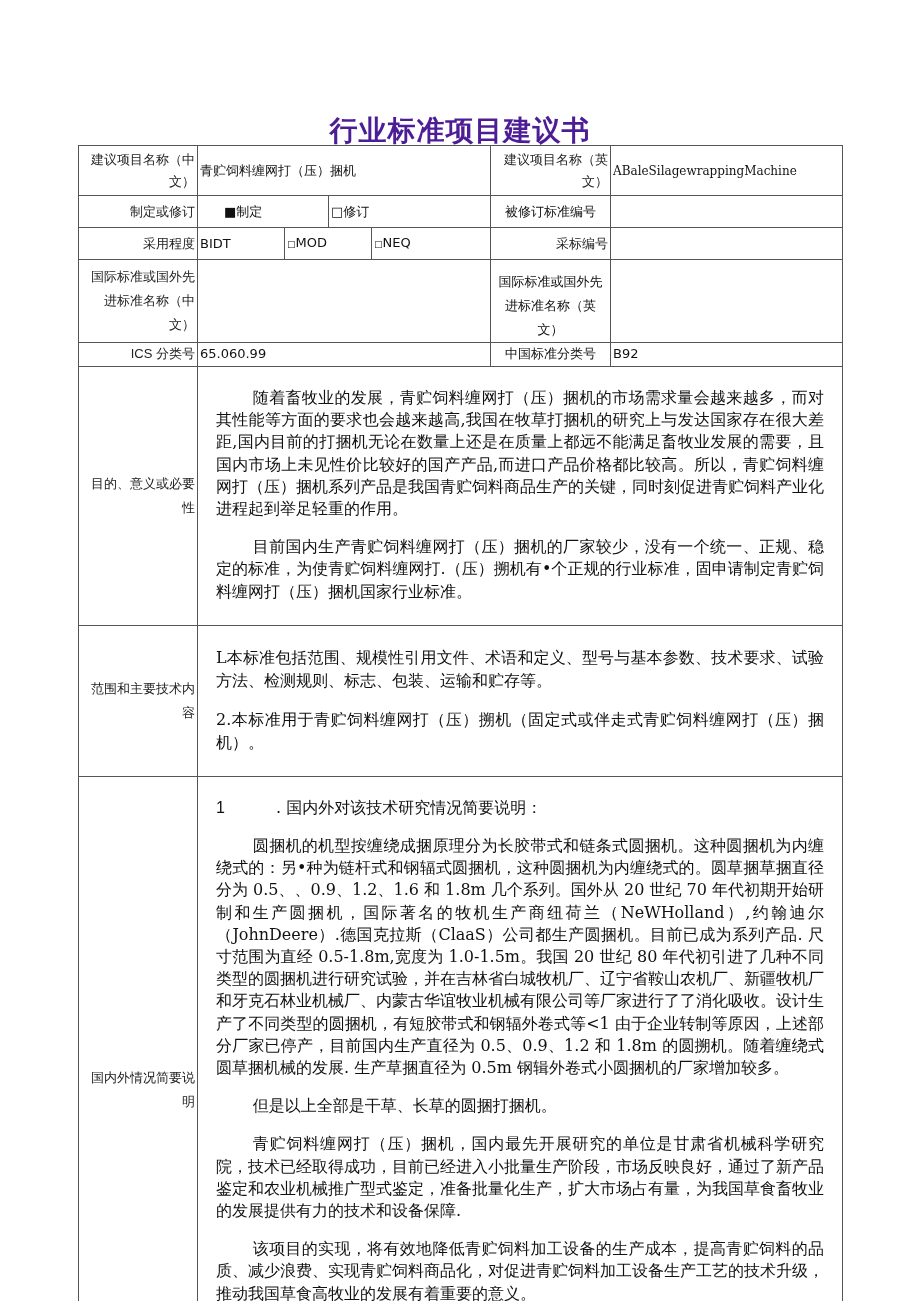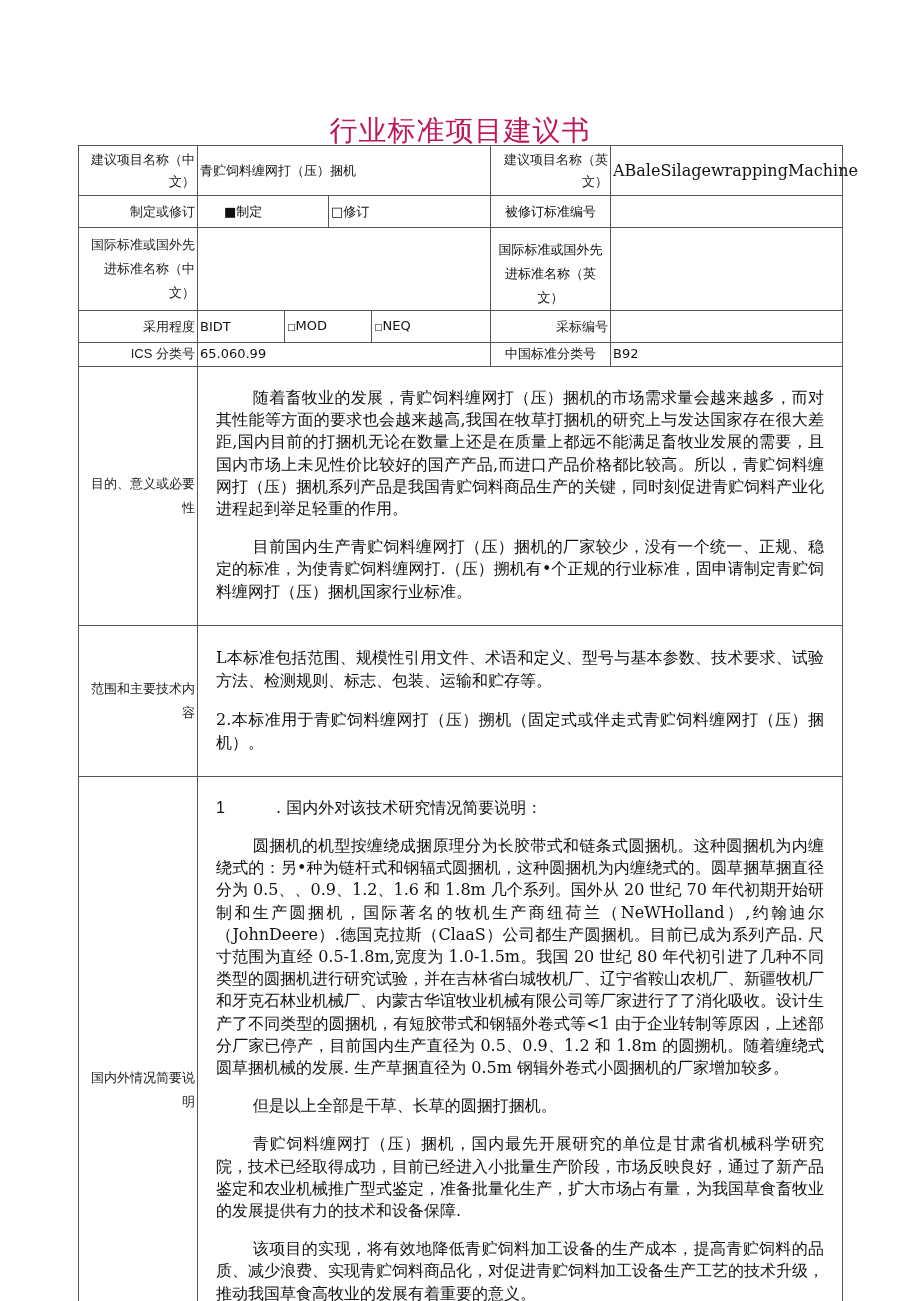--- a/index.html
+++ b/index.html
@@ -1,19 +1,19 @@
 <!DOCTYPE html>
 <html><head>
 <meta charset="utf-8">
 <style>
   html, body { margin:0; padding:0; background:#ffffff; }
   body { width:920px; height:1301px; position:relative; overflow:hidden;
          font-family:"DejaVu Serif","Liberation Serif",serif; color:#111; }
   .title { position:absolute; left:0; top:112px; width:920px; text-align:center;
-           font-size:28px; letter-spacing:1px; font-weight:normal; color:#be185d; }
+           font-size:28px; letter-spacing:1px; font-weight:bold; color:#4c1d95; }
   table.form { position:absolute; left:78px; top:145px; width:764px;
                border-collapse:collapse; table-layout:fixed; }
   table.form td { border:1px solid #555; padding:0 2px; vertical-align:middle;
                   font-size:13px; line-height:22px; }
   .lbl { text-align:right; color:#222; }
   .sans { font-family:Liberation Sans, sans-serif; }
   .cen { }
   .lft { text-align:center; }
   .para { margin:16px; text-indent:2.3em; text-align:justify; line-height:22.2px; font-size:16px; }
   .para.noind { text-indent:0; }
@@ -36,52 +36,52 @@
     <col style="width:120px">
     <col style="width:93px">
     <col style="width:139px">
   </colgroup>
 
   <tbody>
       <tr style="height:50px">
     <td class="lbl">建议项目名称（中文）</td>
     <td colspan="4" class="cen">青贮饲料缠网打（压）捆机</td>
     <td class="lbl">建议项目名称（英文）</td>
-    <td colspan="2" class="cen" style="font-size:16px">ABaleSilagewrappingMachine</td>
+    <td colspan="2" class="cen" style="font-size:12px">ABaleSilagewrappingMachine</td>
   </tr>
 
   <tr style="height:32px">
     <td class="lbl">制定或修订</td>
     <td colspan="2" style="padding-left:26px">
       <span>■</span><span>制定</span>
     </td>
     <td colspan="2">
       <span>□</span><span>修订</span>
     </td>
     <td class="lft">被修订标准编号</td>
     <td colspan="2"></td>
   </tr>
 
-  <tr style="height:75px">
-    <td class="lbl" style="line-height:24px">国际标准或国外先进标准名称（中文）</td>
-    <td colspan="4"></td>
-    <td class="lft" style="vertical-align:top; padding-top:10px; line-height:24px">国际标准或国外先进标准名称（英文）</td>
-    <td colspan="2"></td>
-  </tr>
-
   <tr style="height:32px">
     <td class="lbl">采用程度</td>
     <td class="filled">BIDT</td>
     <td colspan="2" class="filled">
       <span class="chk">□</span><span>MOD</span>
     </td>
     <td class="filled">
       <span class="chk">□</span><span>NEQ</span>
     </td>
     <td class="lbl">采标编号</td>
+    <td colspan="2"></td>
+  </tr>
+
+  <tr style="height:75px">
+    <td class="lbl" style="line-height:24px">国际标准或国外先进标准名称（中文）</td>
+    <td colspan="4"></td>
+    <td class="lft" style="vertical-align:top; padding-top:10px; line-height:24px">国际标准或国外先进标准名称（英文）</td>
     <td colspan="2"></td>
   </tr>
 
 
   <tr style="height:24px">
     <td class="lbl sans" style="vertical-align:top">ICS 分类号</td>
     <td colspan="4" class="filled" style="vertical-align:top">65.060.99</td>
     <td class="lft" style="vertical-align:top">中国标准分类号</td>
     <td colspan="2" class="filled" style="vertical-align:top">B92</td>
   </tr>

